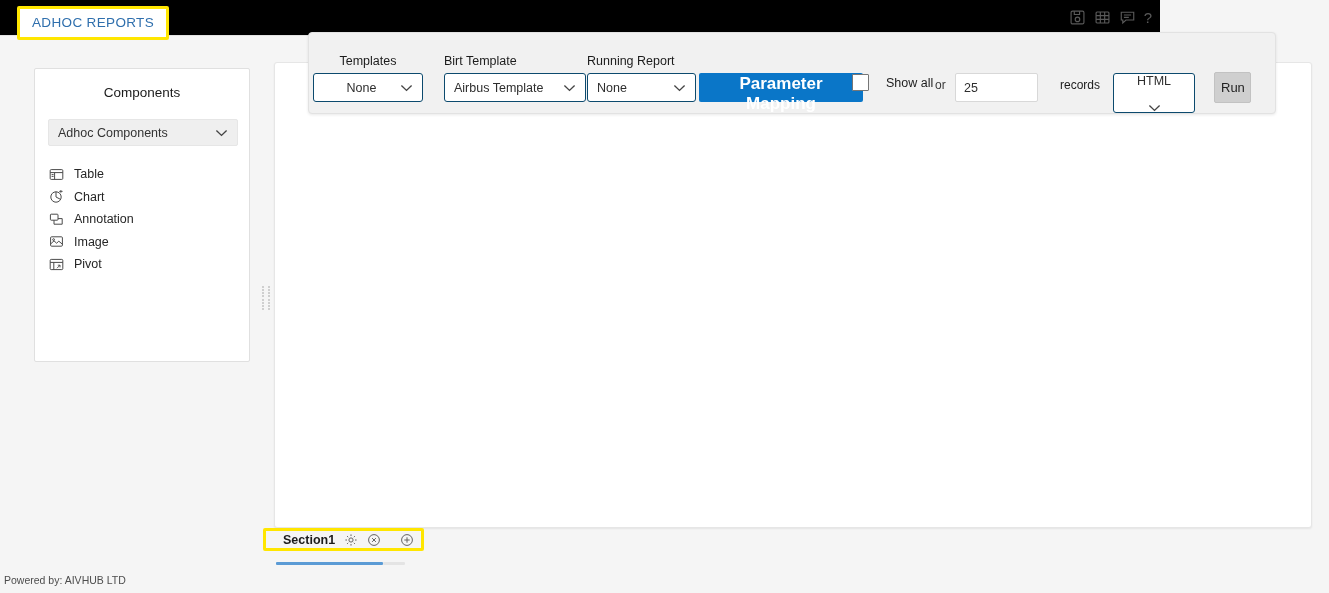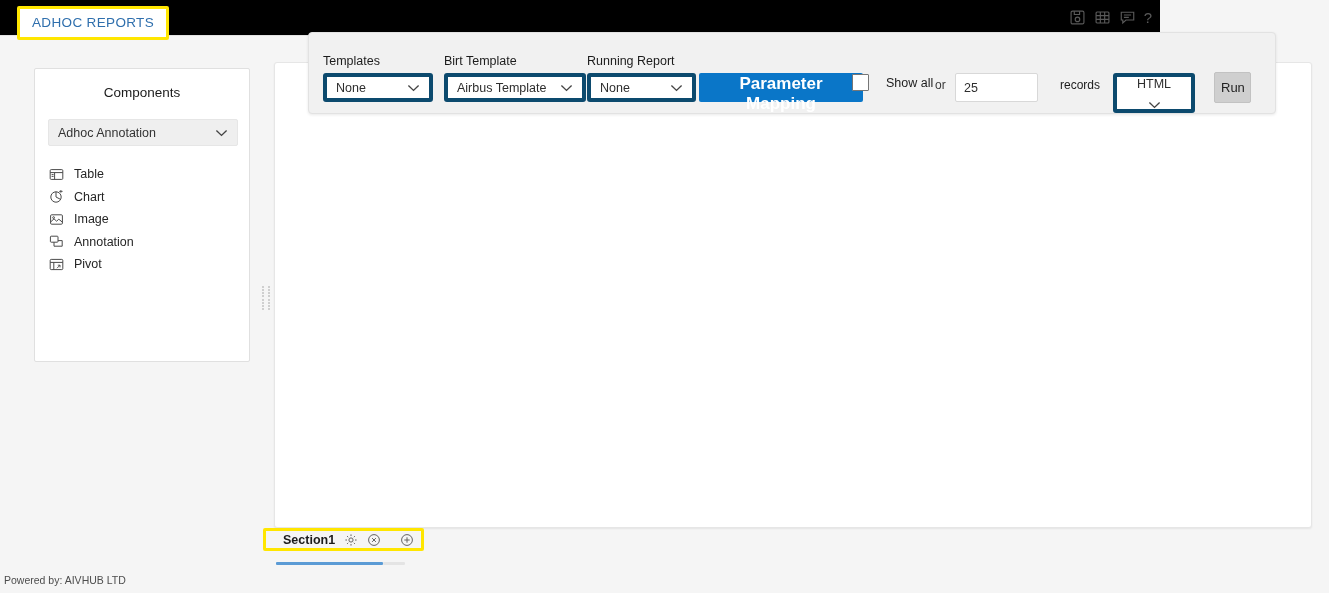--- a/index.html
+++ b/index.html
@@ -87,21 +87,21 @@
     position: absolute; left: 308px; top: 32px; width: 968px; height: 82px;
     background: #f1f1f1; border: 1px solid #e2e2e2; border-radius: 4px;
     box-shadow: 0 1px 3px rgba(0,0,0,.09);
   }
   .tb-group { position: absolute; }
   .tb-label {
     font-size: 12.5px; color: #1c1c1c; margin-bottom: 5px;
     font-family: "Liberation Sans", sans-serif; white-space: nowrap;
   }
   .tb-select {
-    height: 29px; background: #ffffff; border: 4px solid #0c4a6e; border-radius: 3px;
+    height: 29px; background: #ffffff; border: 1px solid #0c4a6e; border-radius: 3px;
     display: flex; align-items: center; padding: 0 9px; cursor: pointer;
   }
   .tb-select-label { font-size: 12.5px; color: #2e2e2e; flex: 1; white-space: nowrap; }
 
   .param-btn {
     position: absolute; left: 390px; top: 40px; width: 164px; height: 29px;
     background: #0a76c8; border: none; border-radius: 2px;
     color: #ffffff; font-size: 17px; font-weight: bold; cursor: pointer;
     font-family: "Liberation Sans", sans-serif;
   }
@@ -192,21 +192,21 @@
         </svg>
       </span>
       <span class="qmark">?</span>
     </div>
   </div>
 
   <div class="components-panel">
     <div class="components-title">Components</div>
 
     <div class="adhoc-select">
-      <span class="adhoc-select-label">Adhoc Annotation</span>
+      <span class="adhoc-select-label">Adhoc Components</span>
       <span class="chev">
         <svg viewBox="0 0 13 8" fill="none" stroke="currentColor" stroke-width="1.4">
             <path d="M1.4 1.6 6.5 6.4 11.6 1.6"></path>
           </svg>
       </span>
     </div>
 
     <div class="comp-list">
 
       <div class="comp-item">
@@ -227,36 +227,36 @@
             <path d="M7 8V2.8M7 8l4.6 2.4"></path>
             <path d="M10.2 2.4h3.4M11.9 1v2.8" stroke-width=".9"></path>
           </svg>
         </span>
         <span class="comp-label">Chart</span>
       </div>
 
       <div class="comp-item">
         <span class="comp-icon">
           <svg viewBox="0 0 15 15" fill="none" stroke="currentColor" stroke-width="1">
+            <rect x="1.4" y="2.2" width="7.6" height="6" rx=".8"></rect>
+            <path d="M5 8.2v4h8.2V6.6H9"></path>
+          </svg>
+        </span>
+        <span class="comp-label">Annotation</span>
+      </div>
+
+      <div class="comp-item">
+        <span class="comp-icon">
+          <svg viewBox="0 0 15 15" fill="none" stroke="currentColor" stroke-width="1">
             <rect x="1.6" y="2.8" width="11.8" height="9.4" rx="1"></rect>
             <path d="M1.6 10 5 6.8l2.6 2.4 2.2-2 3.6 3"></path>
             <circle cx="4.6" cy="5.6" r=".9"></circle>
           </svg>
         </span>
         <span class="comp-label">Image</span>
-      </div>
-
-      <div class="comp-item">
-        <span class="comp-icon">
-          <svg viewBox="0 0 15 15" fill="none" stroke="currentColor" stroke-width="1">
-            <rect x="1.4" y="2.2" width="7.6" height="6" rx=".8"></rect>
-            <path d="M5 8.2v4h8.2V6.6H9"></path>
-          </svg>
-        </span>
-        <span class="comp-label">Annotation</span>
       </div>
 
 
       <div class="comp-item">
         <span class="comp-icon">
           <svg viewBox="0 0 15 15" fill="none" stroke="currentColor" stroke-width="1">
             <rect x="1.2" y="2.4" width="12.6" height="10.2" rx="1"></rect>
             <path d="M1.2 5.4h12.6M4.8 5.4v7.2"></path>
             <path d="M8 11.2l3-3M11 8.2h-2.2M11 8.2v2.2" stroke-width=".9"></path>
           </svg>
@@ -299,21 +299,21 @@
     <div class="dh-row">
         <i class="dh-dot"></i>
         <i class="dh-dot"></i>
       </div>
   </div>
 
   <div class="canvas"></div>
 
   <div class="toolbar">
 
-    <div class="tb-group" style="left:14px; top:21px; width:110px;">
+    <div class="tb-group" style="left:4px; top:21px; width:110px;text-align:center;">
       <div class="tb-label">Templates</div>
       <div class="tb-select">
         <span class="tb-select-label">None</span>
         <span class="chev">
           <svg viewBox="0 0 13 8" fill="none" stroke="currentColor" stroke-width="1.4">
               <path d="M1.4 1.6 6.5 6.4 11.6 1.6"></path>
             </svg>
         </span>
       </div>
     </div>

